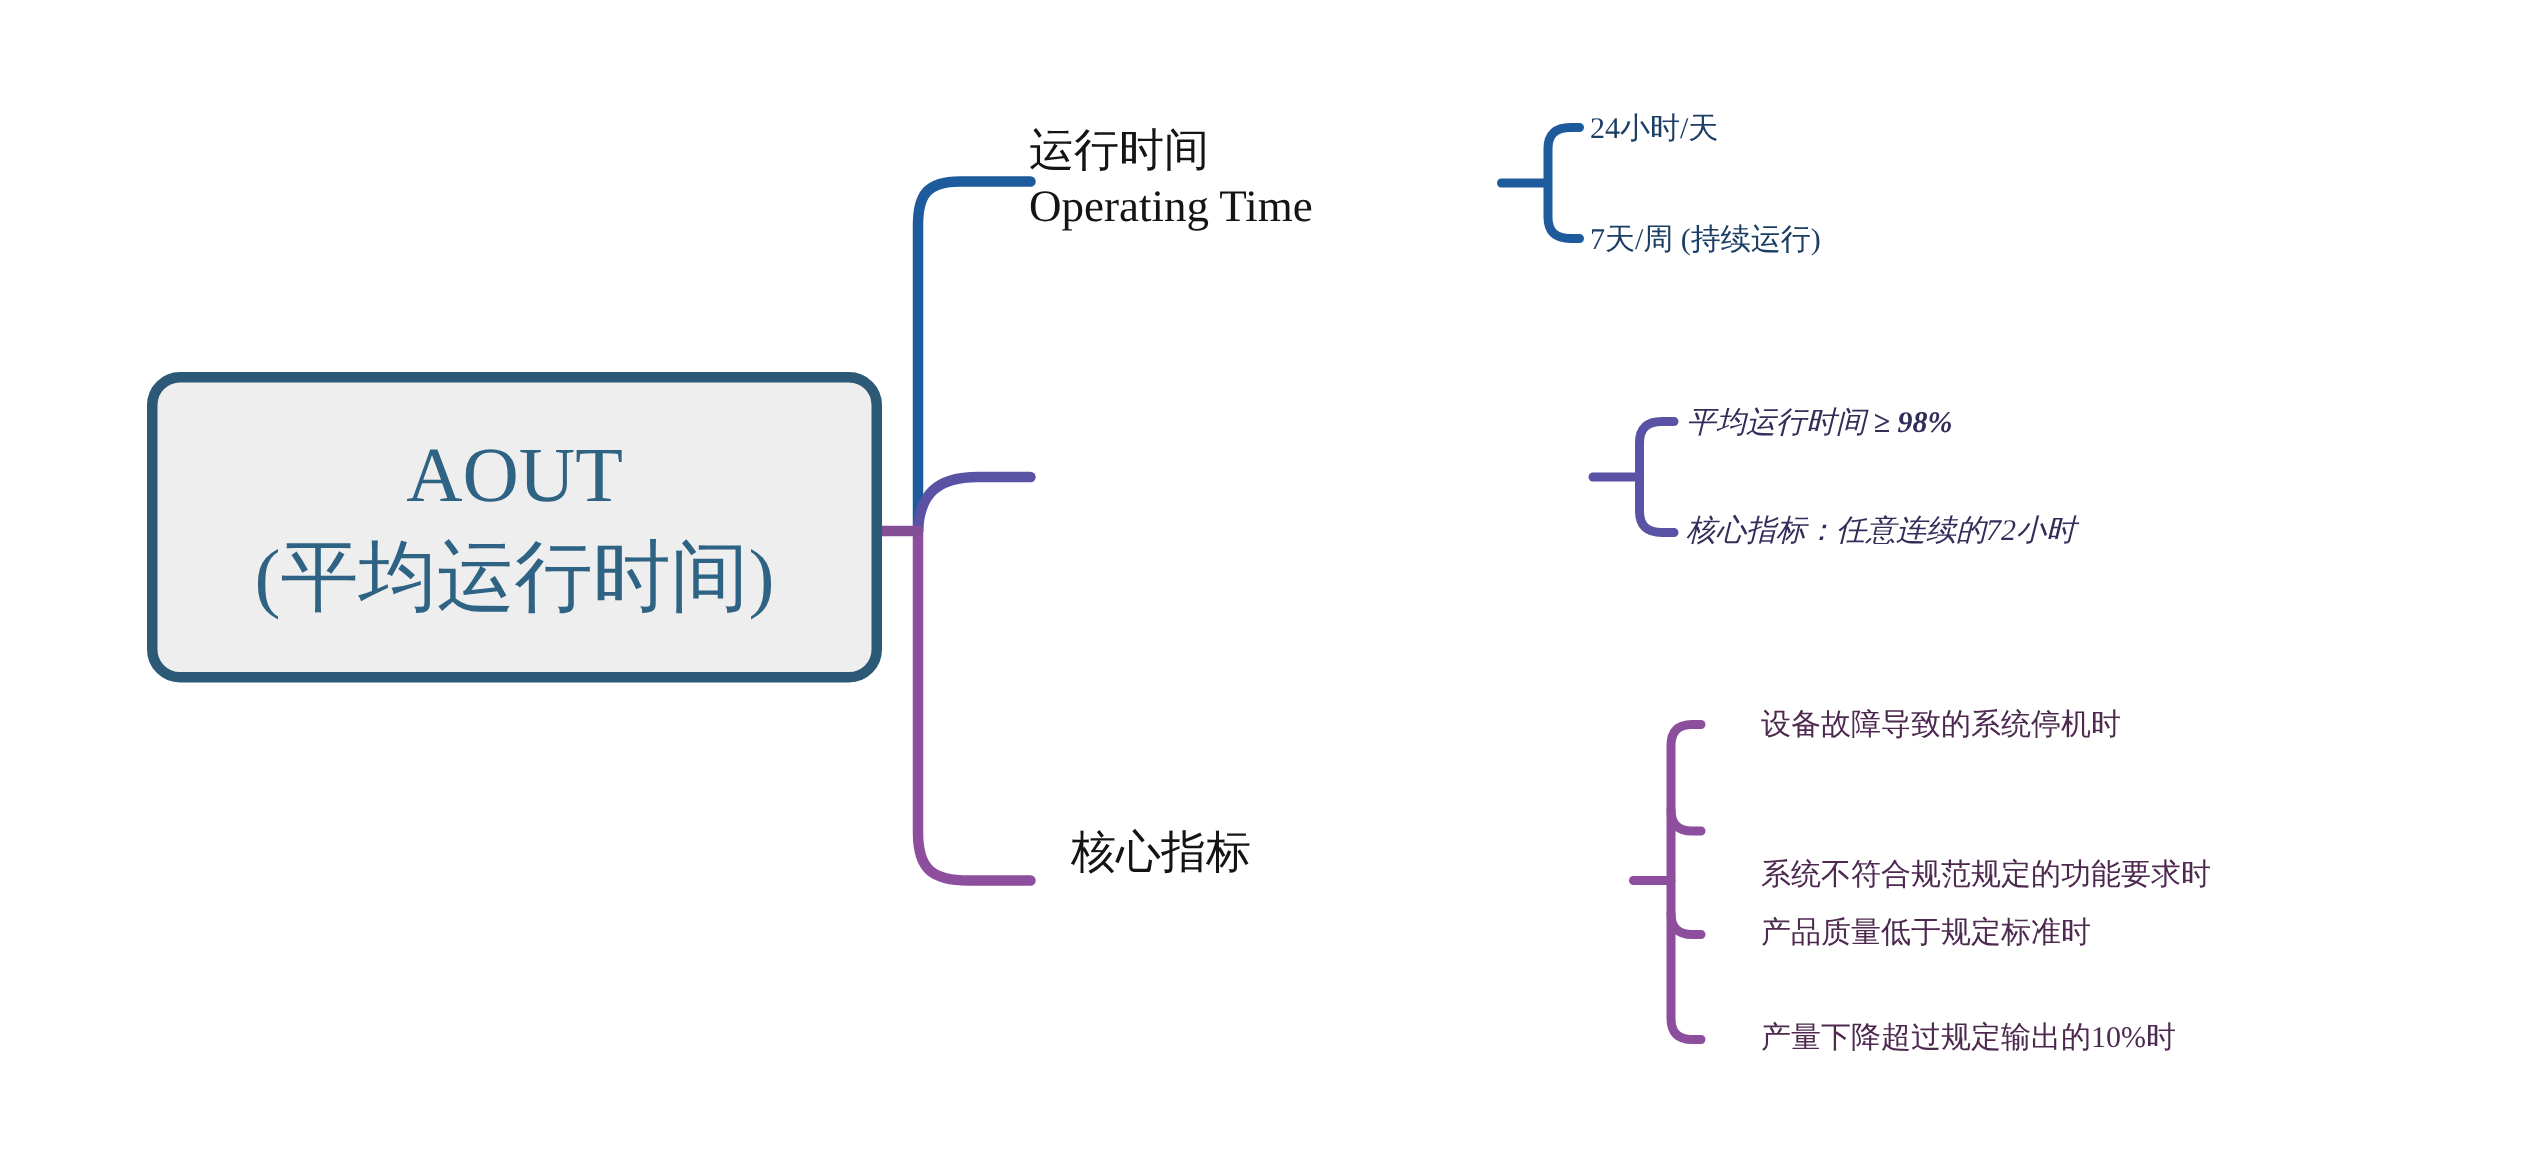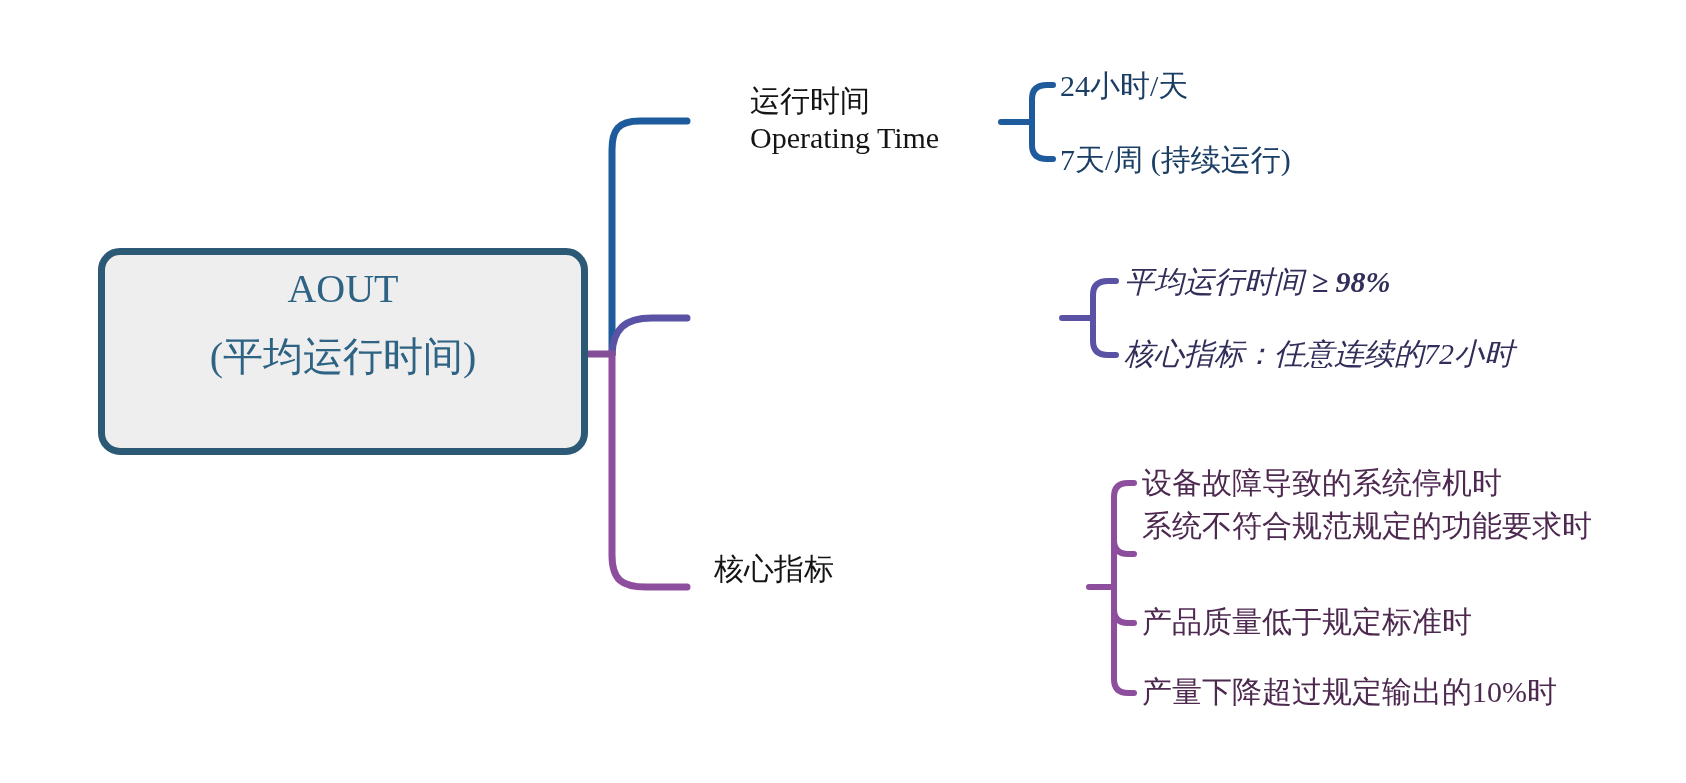--- a/index.html
+++ b/index.html
@@ -18,41 +18,41 @@
   .p-b2{stroke:var(--branch2);}
   .p-b3{stroke:var(--branch3);}
   .p-stub{stroke:var(--trunk_stub);}
 
   .root-node{
     position:absolute;left:98px;top:248px;
     width:476px;height:193px;
     background:var(--root_fill);
     border:7px solid var(--root_border);
     border-radius:22px;
-    display:flex;flex-direction:column;align-items:center;
+    display:flex;flex-direction:column;justify-content:center;align-items:center;
     color:var(--root_text);
-    font-size:40px;line-height:68px;text-align:center;
+    font-size:52px;line-height:68px;text-align:center;
   }
 
   .blabel{
     position:absolute;
     color:var(--label_text);
     font-size:30px;line-height:37px;
     white-space:nowrap;
   }
 
   .child{
     position:absolute;
     transform:translateY(-50%);
-    font-size:30px;line-height:30px;
+    font-size:20px;line-height:30px;
     white-space:nowrap;
   }
   .c-b1{color:var(--branch1_text);}
   .c-b2{color:var(--branch2_text);font-style:italic;}
-  .c-b3{color:var(--branch3_text);}
+  .c-b3{color:var(--branch3_text);margin-left:32px;}
   .child b{font-weight:700;}
 </style>
 </head>
 <body>
 
 <div class="canvas">
 
   <svg class="connectors" width="1686" height="783" viewBox="0 0 1686 783">
 
     <path class="p-main p-b1" d="M 687,121 L 640,121 C 618,121 612,130 612,150 L 612,354"></path>
@@ -70,21 +70,21 @@
     <path class="p-bracket p-b3" d="M 1114,609 Q 1114,623 1128,623 H 1134"></path>
 
     <path class="p-main p-stub" d="M 588,354 H 612"></path>
   </svg>
 
   <div class="root-node">
     <div>AOUT</div>
     <div>(平均运行时间)</div>
   </div>
 
-  <div class="blabel" style="left:750px;top:82px">
+  <div class="blabel" style="left:686px;top:82px">
     <div>运行时间</div>
     <div>Operating Time</div>
   </div>
   <div class="blabel" style="left:714px;top:550px">
     <div>核心指标</div>
   </div>
 
   <div class="child c-b1" style="left:1060px;top:86px">
     <span>24小时/天</span>
   </div>
@@ -95,21 +95,21 @@
   <div class="child c-b2" style="left:1124px;top:282px">
     <span>平均运行时间 </span><b>≥ 98%</b>
   </div>
   <div class="child c-b2" style="left:1124px;top:354px">
     <span>核心指标：任意连续的72小时</span>
   </div>
 
   <div class="child c-b3" style="left:1142px;top:483px">
     <span>设备故障导致的系统停机时</span>
   </div>
-  <div class="child c-b3" style="left:1142px;top:526px">
+  <div class="child c-b3" style="left:1142px;top:583px">
     <span>系统不符合规范规定的功能要求时</span>
   </div>
   <div class="child c-b3" style="left:1142px;top:622px">
     <span>产品质量低于规定标准时</span>
   </div>
   <div class="child c-b3" style="left:1142px;top:692px">
     <span>产量下降超过规定输出的10%时</span>
   </div>
 
 </div>

